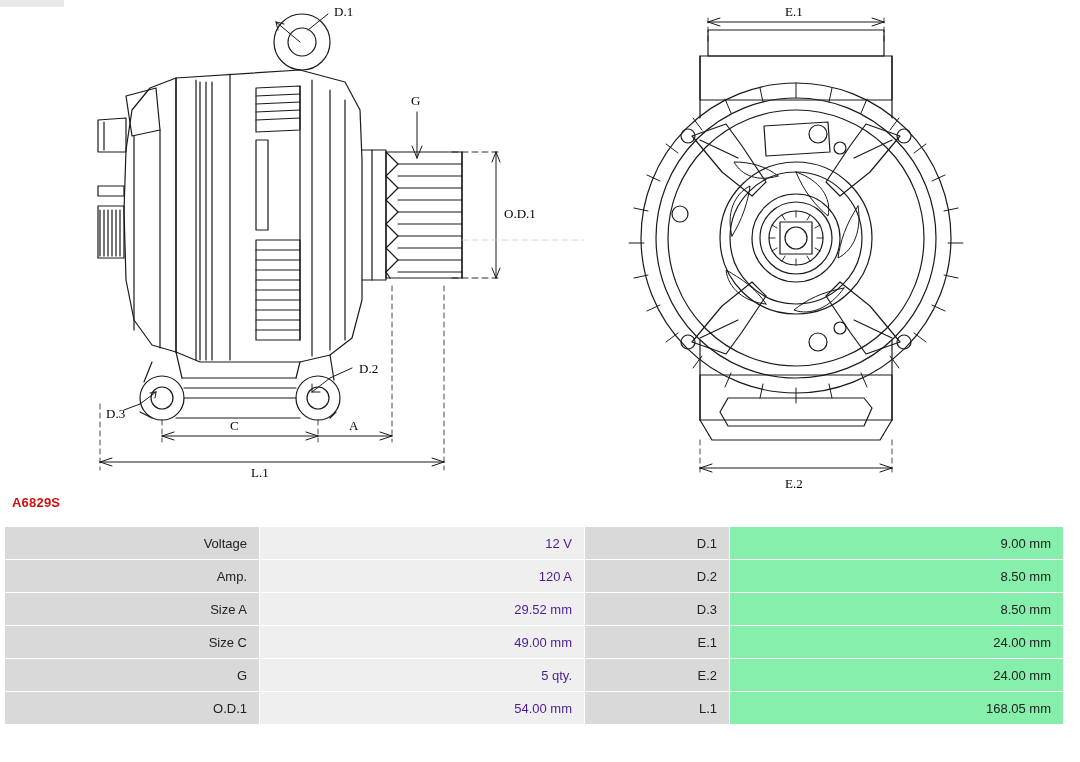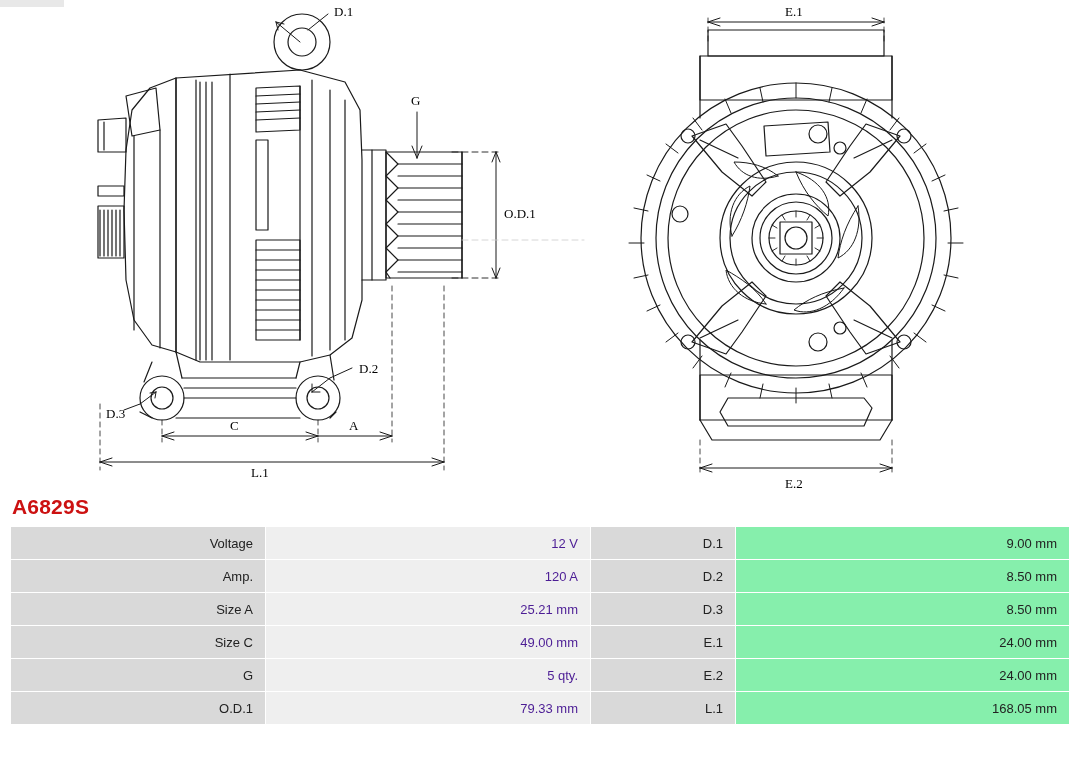--- a/index.html
+++ b/index.html
@@ -23,28 +23,28 @@
     height: 495px;
   }
   .diagram-area svg {
     display: block;
   }
   .part-code {
     position: absolute;
     left: 12px;
     top: 495px;
     font-family: "Liberation Sans", sans-serif;
-    font-size: 21px;
+    font-size: 13px;
     font-weight: bold;
     color: #cc1111;
     letter-spacing: 0.2px;
   }
   table.spec-table {
     position: absolute;
-    left: 10px;
+    left: 4px;
     top: 526px;
     width: 1060px;
     border-collapse: collapse;
     font-family: "Liberation Sans", sans-serif;
     font-size: 13px;
   }
   table.spec-table td {
     border: 1px solid #ffffff;
     height: 32px;
     padding: 0 12px;
@@ -272,36 +272,36 @@
       <td class="value-cell2">9.00 mm</td>
     </tr>
     <tr>
       <td class="label-cell">Amp.</td>
       <td class="value-cell">120 A</td>
       <td class="label-cell2">D.2</td>
       <td class="value-cell2">8.50 mm</td>
     </tr>
     <tr>
       <td class="label-cell">Size A</td>
-      <td class="value-cell">25.21 mm</td>
+      <td class="value-cell">29.52 mm</td>
       <td class="label-cell2">D.3</td>
       <td class="value-cell2">8.50 mm</td>
     </tr>
     <tr>
       <td class="label-cell">Size C</td>
       <td class="value-cell">49.00 mm</td>
       <td class="label-cell2">E.1</td>
       <td class="value-cell2">24.00 mm</td>
     </tr>
     <tr>
       <td class="label-cell">G</td>
       <td class="value-cell">5 qty.</td>
       <td class="label-cell2">E.2</td>
       <td class="value-cell2">24.00 mm</td>
     </tr>
     <tr>
       <td class="label-cell">O.D.1</td>
-      <td class="value-cell">79.33 mm</td>
+      <td class="value-cell">54.00 mm</td>
       <td class="label-cell2">L.1</td>
       <td class="value-cell2">168.05 mm</td>
     </tr>
   </tbody>
 </table>
 
 </body></html>

